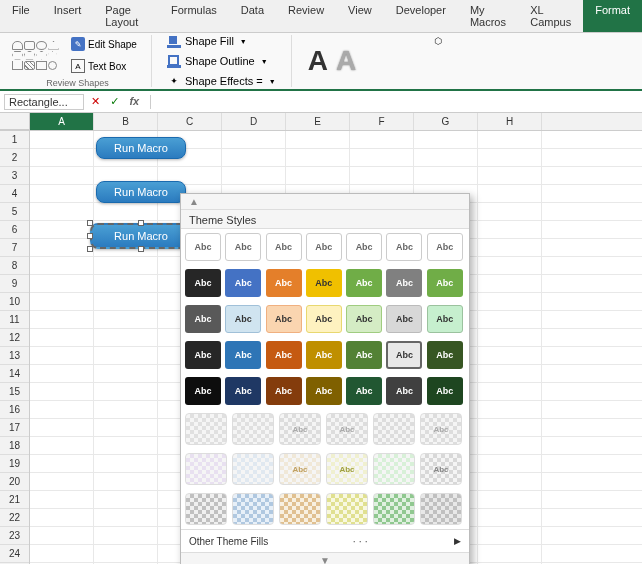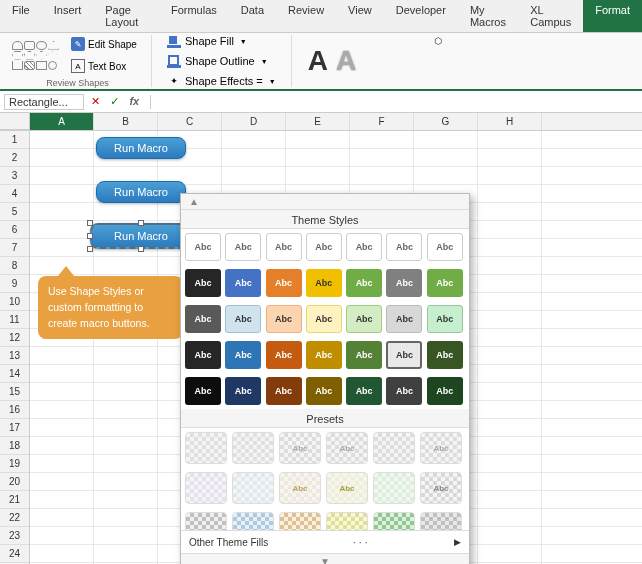--- a/index.html
+++ b/index.html
@@ -31,21 +31,21 @@
     .rows-area { display: flex; }
     .row-numbers { display: flex; flex-direction: column; background: #f2f2f2; border-right: 1px solid #ccc; width: 30px; }
     .row-num { height: 18px; font-size: 10px; text-align: center; color: #333; border-bottom: 1px solid #ddd; line-height: 18px; flex-shrink: 0; }
     .grid-area { flex: 1; position: relative; }
     .grid-row { display: flex; height: 18px; border-bottom: 1px solid #e8e8e8; }
     .grid-cell { width: 64px; border-right: 1px solid #e8e8e8; flex-shrink: 0; }
     .shape-btn { position: absolute; background: linear-gradient(180deg, #4a9fd4 0%, #2b7bbf 100%); border: 1px solid #1a6aae; border-radius: 8px; color: white; font-size: 11px; font-weight: 500; display: flex; align-items: center; justify-content: center; cursor: pointer; pointer-events: all; box-shadow: 0 1px 3px rgba(0,0,0,0.3); text-align: right; }
 
     
     .dropdown-overlay { position: absolute; top: 80px; left: 180px; width: 290px; background: white; border: 1px solid #bbb; box-shadow: 3px 3px 8px rgba(0,0,0,0.3); z-index: 100; }
-    .dropdown-section-title { font-size: 11px; color: #333; padding: 4px 8px 2px; font-weight: 500; background: #f5f5f5; border-bottom: 1px solid #ddd; text-align: center; }
+    .dropdown-section-title { font-size: 11px; color: #333; padding: 4px 8px 2px; font-weight: 500; background: #f5f5f5; border-bottom: 1px solid #ddd; }
     .styles-grid { display: grid; grid-template-columns: repeat(7, 1fr); gap: 2px; padding: 4px; }
     .style-cell { width: 36px; height: 28px; display: flex; align-items: center; justify-content: center; font-size: 9px; font-weight: 600; border-radius: 3px; cursor: pointer; border: 1px solid transparent; }
     .style-cell.selected-style { border: 2px solid #666; }
 
     
     .ts-white { background: white; border-color: #ccc !important; color: #333; }
     .ts-black { background: #262626; color: white; }
     .ts-blue-light { background: #d0e4f0; color: #333; border-color: #a0c0d8 !important; }
     .ts-orange-light { background: #fad5b0; color: #333; border-color: #f0b080 !important; }
     .ts-yellow-light { background: #fef2c0; color: #333; border-color: #e8d870 !important; }
@@ -490,25 +490,20 @@
           <div class="handle" style="top:-3px; left:-3px;"></div>
           <div class="handle" style="top:-3px; left:50%; margin-left:-3px;"></div>
           <div class="handle" style="top:-3px; right:-3px;"></div>
           <div class="handle" style="top:50%; margin-top:-3px; left:-3px;"></div>
           <div class="handle" style="top:50%; margin-top:-3px; right:-3px;"></div>
           <div class="handle" style="bottom:-3px; left:-3px;"></div>
           <div class="handle" style="bottom:-3px; left:50%; margin-left:-3px;"></div>
           <div class="handle" style="bottom:-3px; right:-3px;"></div>
         </div>
 
-        <div style="position:absolute; top:145px; left:8px; width:145px; background:#e8a040; border-radius:8px; padding:8px 10px; font-size:10.5px; color:white; line-height:1.5; z-index:5;">
-          Use Shape Styles or<br>custom formatting to<br>create macro buttons.
-          
-          <div style="position:absolute; top:-10px; left:20px; width:0; height:0; border-left:8px solid transparent; border-right:8px solid transparent; border-bottom:10px solid #e8a040;"></div>
-        </div>
       </div>
     </div>
   </div>
 
   <div class="dropdown-overlay">
     <div style="background:#f5f5f5; padding:2px 8px; display:flex; justify-content:space-between; align-items:center; border-bottom:1px solid #ddd;">
       <div style="font-size:10px; color:#888;">▲</div>
       <div style="font-size:9px; color:#666;"></div>
     </div>
 
@@ -629,21 +624,20 @@
             <span style="font-size:9px;font-weight:bold;">Abc</span>
           </div>
         <div class="style-cell" style="background:#404040;color:white;">
             <span style="font-size:9px;font-weight:bold;">Abc</span>
           </div>
         <div class="style-cell" style="background:#1e4620;color:white;">
             <span style="font-size:9px;font-weight:bold;">Abc</span>
           </div>
       </div>
 
-      <div class="dropdown-section-title">Presets</div>
 
       <div class="presets-grid">
         <div class="preset-cell" style="background: repeating-conic-gradient(#e0e0e0 0% 25%, #f5f5f5 0% 50%) 0 0 / 8px 8px; color:#ccc;font-size:8px;"></div>
         <div class="preset-cell" style="background: repeating-conic-gradient(#e0e0e0 0% 25%, #f5f5f5 0% 50%) 0 0 / 8px 8px; color:#ccc;font-size:8px;"></div>
         <div class="preset-cell" style="background: repeating-conic-gradient(#ddd 0% 25%, #f5f5f5 0% 50%) 0 0 / 8px 8px; color:#aaa;font-size:8px;">Abc</div>
         <div class="preset-cell" style="background: repeating-conic-gradient(#ddd 0% 25%, #f5f5f5 0% 50%) 0 0 / 8px 8px; color:#aaa;font-size:8px;">Abc</div>
         <div class="preset-cell" style="background: repeating-conic-gradient(#ddd 0% 25%, #f5f5f5 0% 50%) 0 0 / 8px 8px; color:#aaa;font-size:8px;"></div>
         <div class="preset-cell" style="background: repeating-conic-gradient(#ddd 0% 25%, #f5f5f5 0% 50%) 0 0 / 8px 8px; color:#aaa;font-size:8px;">Abc</div>
       </div>
 

